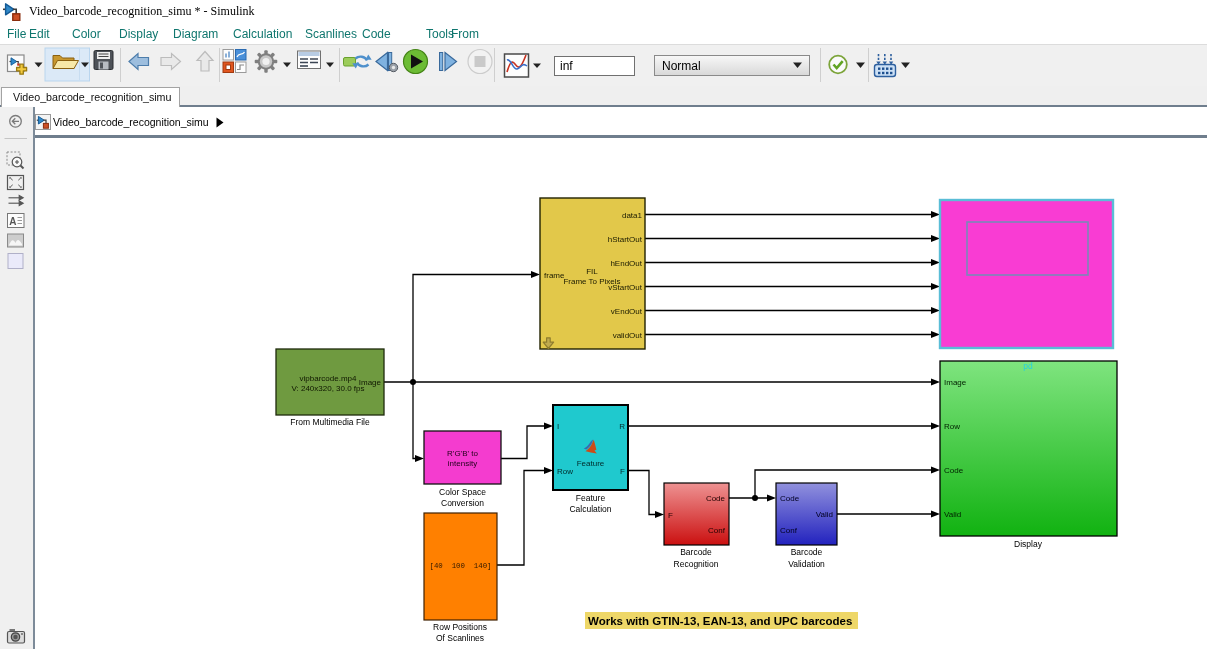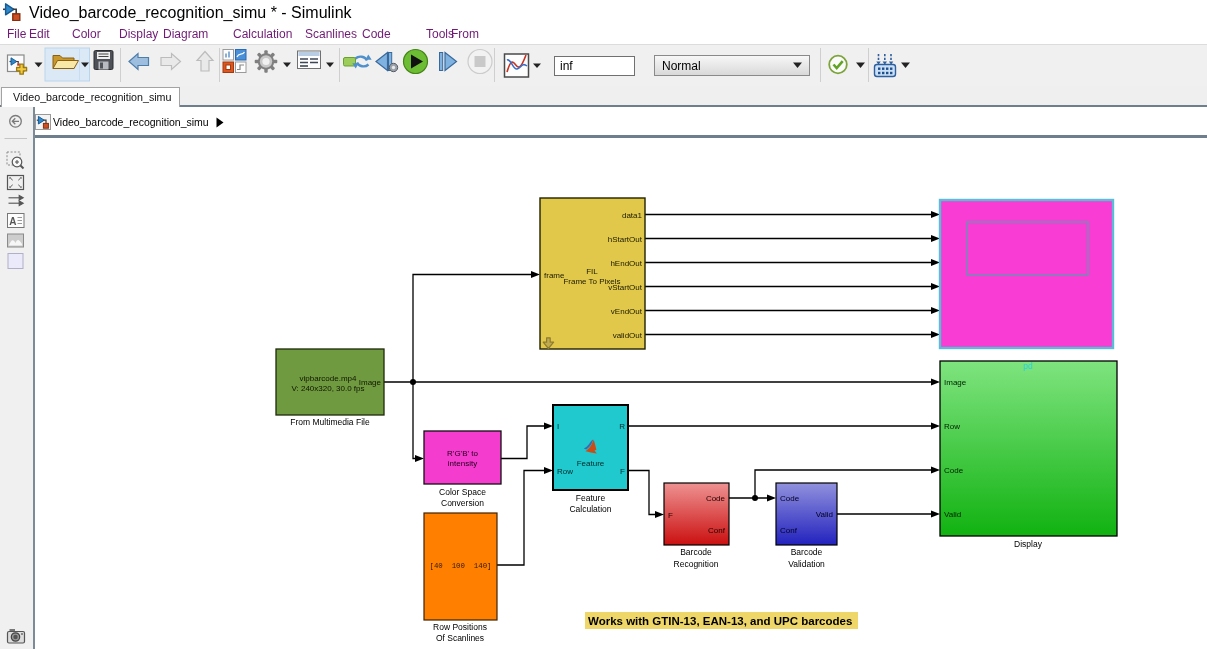--- a/index.html
+++ b/index.html
@@ -1,21 +1,21 @@
 <!DOCTYPE html>
 <html><head>
 <meta charset="utf-8">
 <style>
   html,body{margin:0;padding:0;}
   body{width:1207px;height:649px;position:relative;overflow:hidden;
        font-family:"Liberation Sans", sans-serif;background:#fff;}
   .abs{position:absolute;}
-  #titletext{left:29px;top:4px;font-size:16px;color:#000;}
+  #titletext{left:29px;top:4px;font-size:12px;color:#000;font-family:Liberation Serif, serif;}
   #menubar{left:0;top:22px;width:1207px;height:22px;background:#fff;}
-  #menubar span{position:absolute;top:5px;font-size:12px;color:#701a75;}
+  #menubar span{position:absolute;top:5px;font-size:12px;color:#0f766e;}
   #toolbar{left:0;top:44px;width:1207px;height:41px;background:#f0f0f0;
            border-top:1px solid #dcdcdc;border-bottom:1px solid #d2d2d2;}
   #tabbar{left:0;top:86px;width:1207px;height:19px;background:#efefef;border-bottom:2.5px solid #6f7e8d;}
   #tab{position:absolute;left:1px;top:1px;width:166px;height:19px;background:#fff;
        border:1px solid #a3a3a3;border-bottom:none;font-size:10.7px;color:#111;
        line-height:19px;padding-left:11px;}
   #sidebar{left:0;top:107px;width:33px;height:542px;background:#f0f0f0;border-right:2px solid #7d8b99;}
   #crumbbar{left:35px;top:107px;width:1172px;height:28px;background:#fff;border-bottom:3px solid #6f7e8d;}
   #crumbtext{left:53px;top:116px;font-size:10.5px;color:#000;}
   #canvas{left:35px;top:138px;width:1172px;height:511px;background:#fff;}
@@ -29,21 +29,21 @@
   <path d="M11,7.3 H14.2 V12" stroke="#3a3a3a" stroke-width="1.6" fill="none"></path>
   <rect x="10.8" y="11.8" width="7" height="6.8" fill="#cc5026" stroke="#8a2c0c" stroke-width="1.4"></rect>
 </svg>
 <div class="abs" id="titletext">Video_barcode_recognition_simu * - Simulink</div>
 
 <div class="abs" id="menubar">
   <span style="left:7px">File</span>
   <span style="left:29px">Edit</span>
   <span style="left:72px">Color</span>
   <span style="left:119px">Display</span>
-  <span style="left:163px">Diagram</span>
+  <span style="left:173px">Diagram</span>
   <span style="left:233px">Calculation</span>
   <span style="left:305px">Scanlines</span>
   <span style="left:362px">Code</span>
   <span style="left:426px">Tools</span>
   <span style="left:451px">From</span>
 </div>
 
 <div class="abs" id="toolbar"></div>
 <svg class="abs" style="left:0;top:44px" width="950" height="41" viewBox="0 0 950 41">
 

